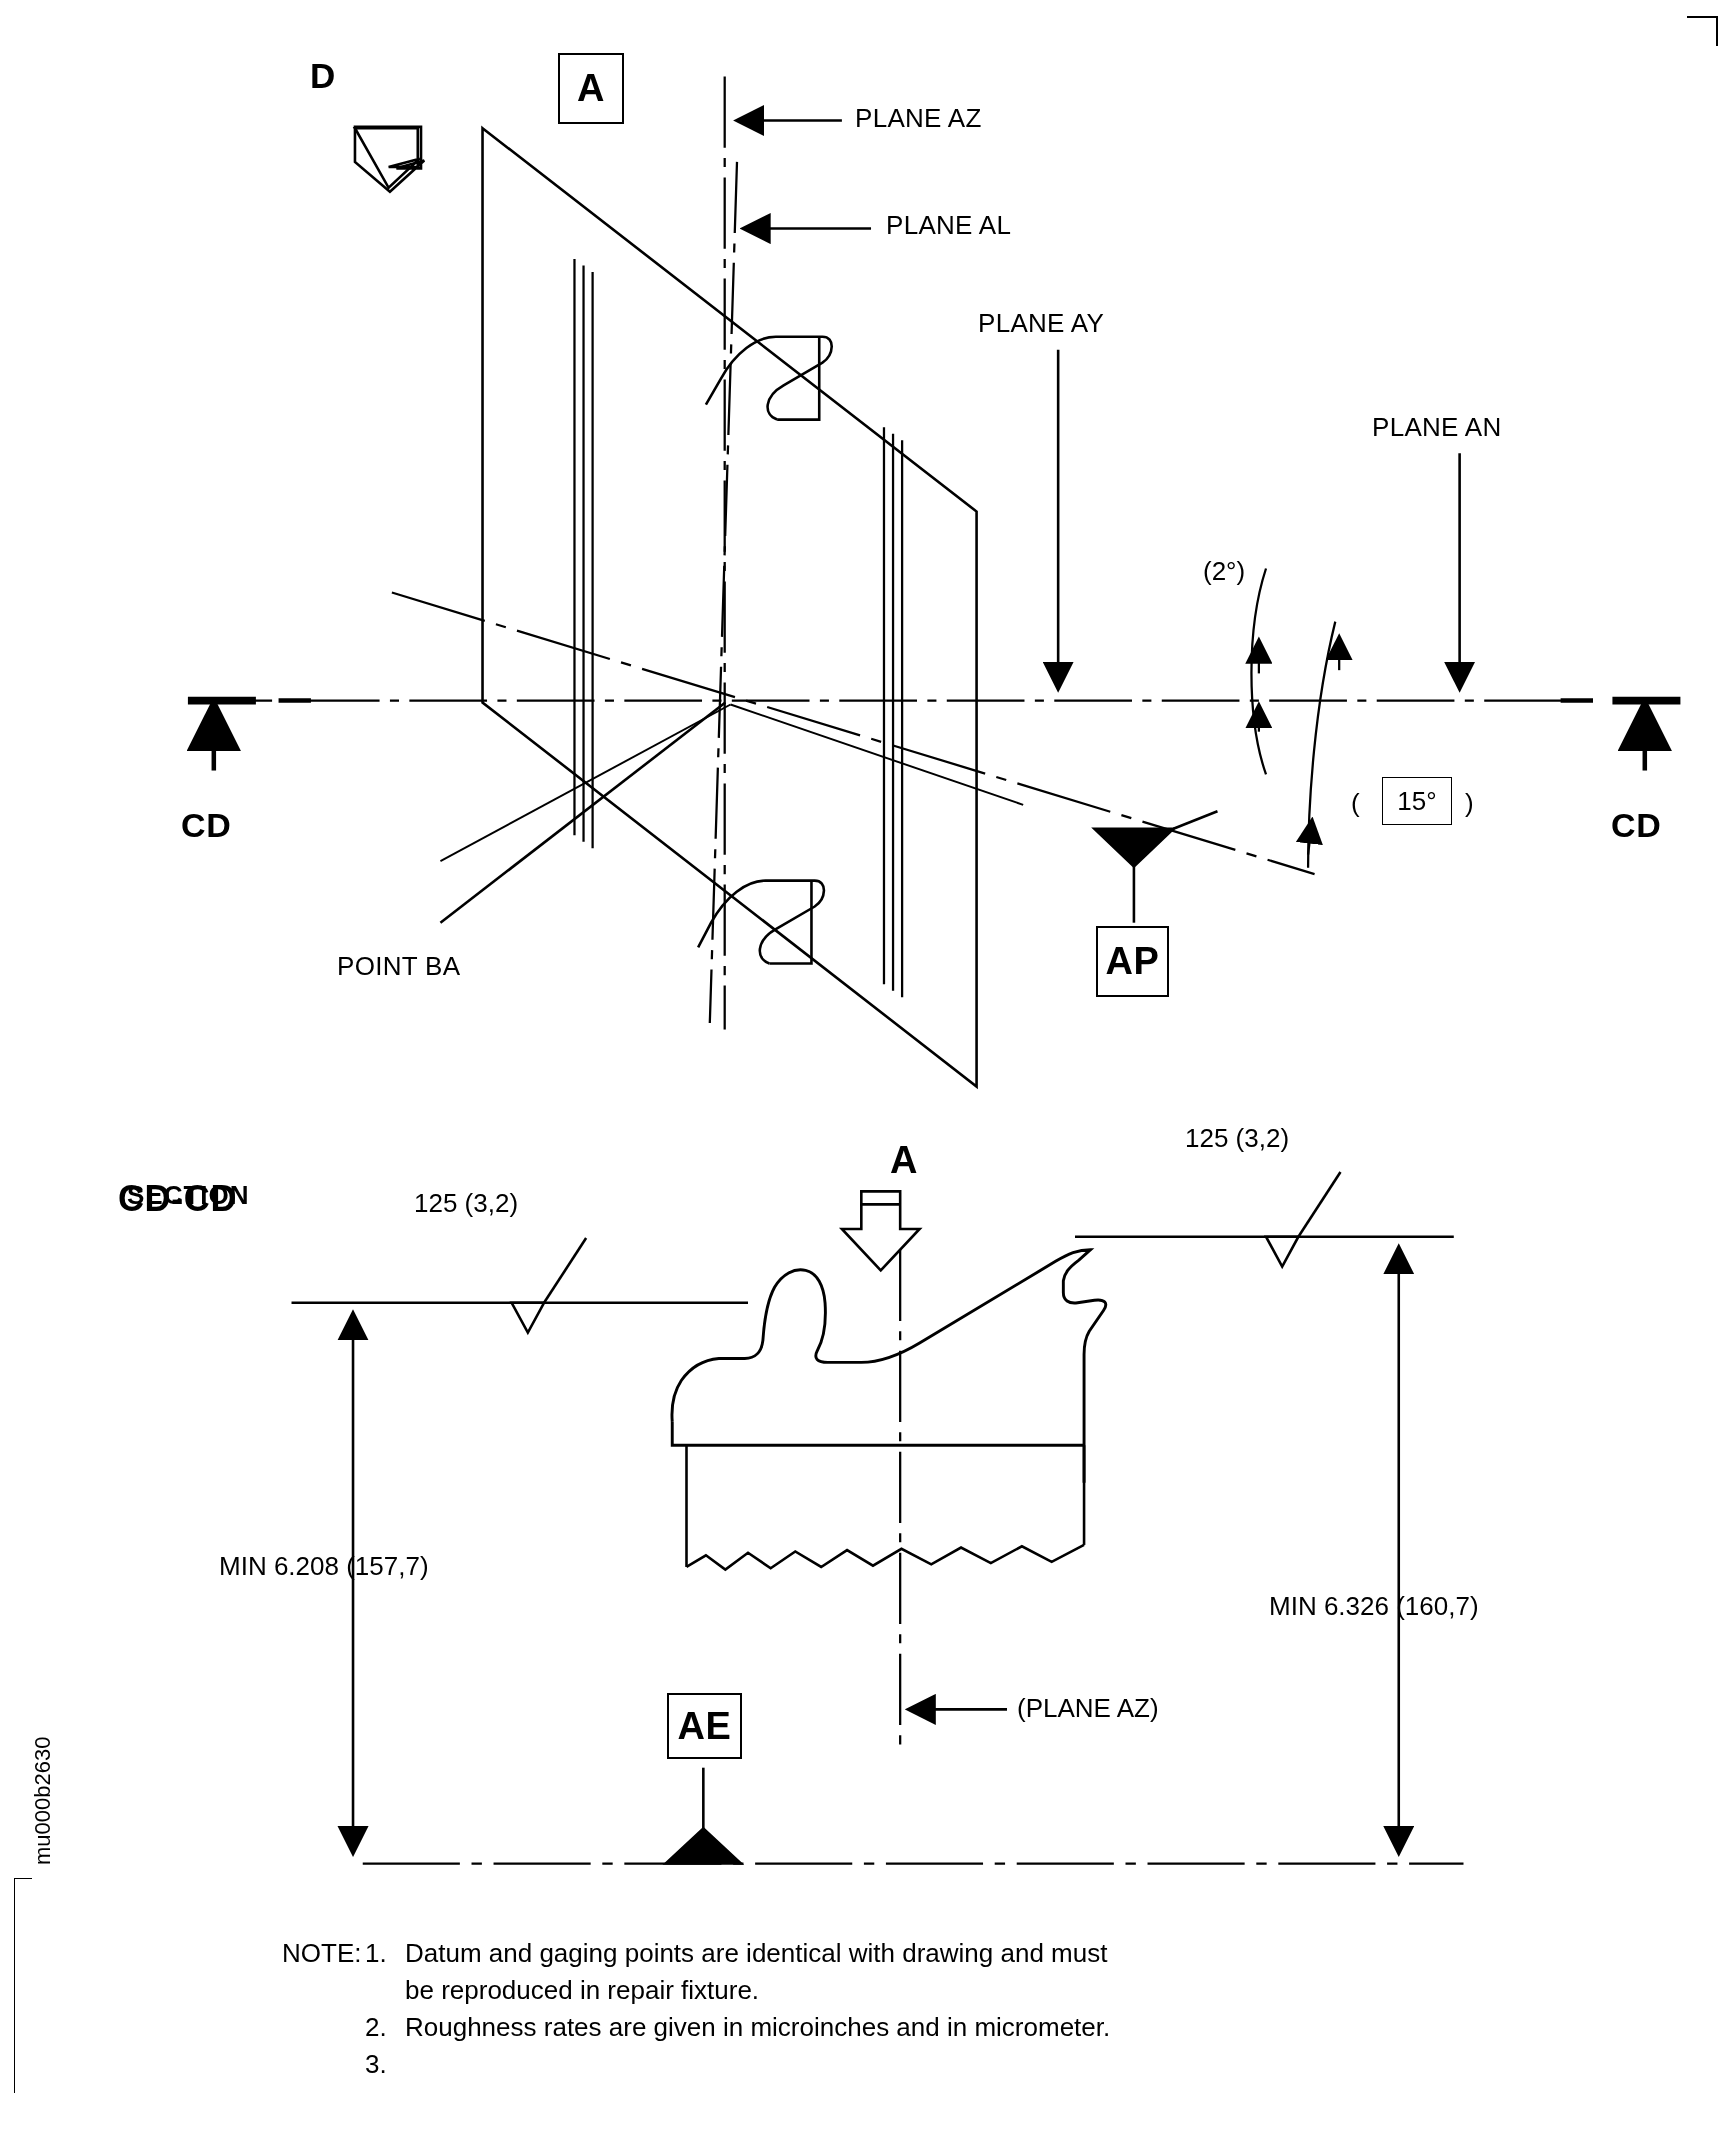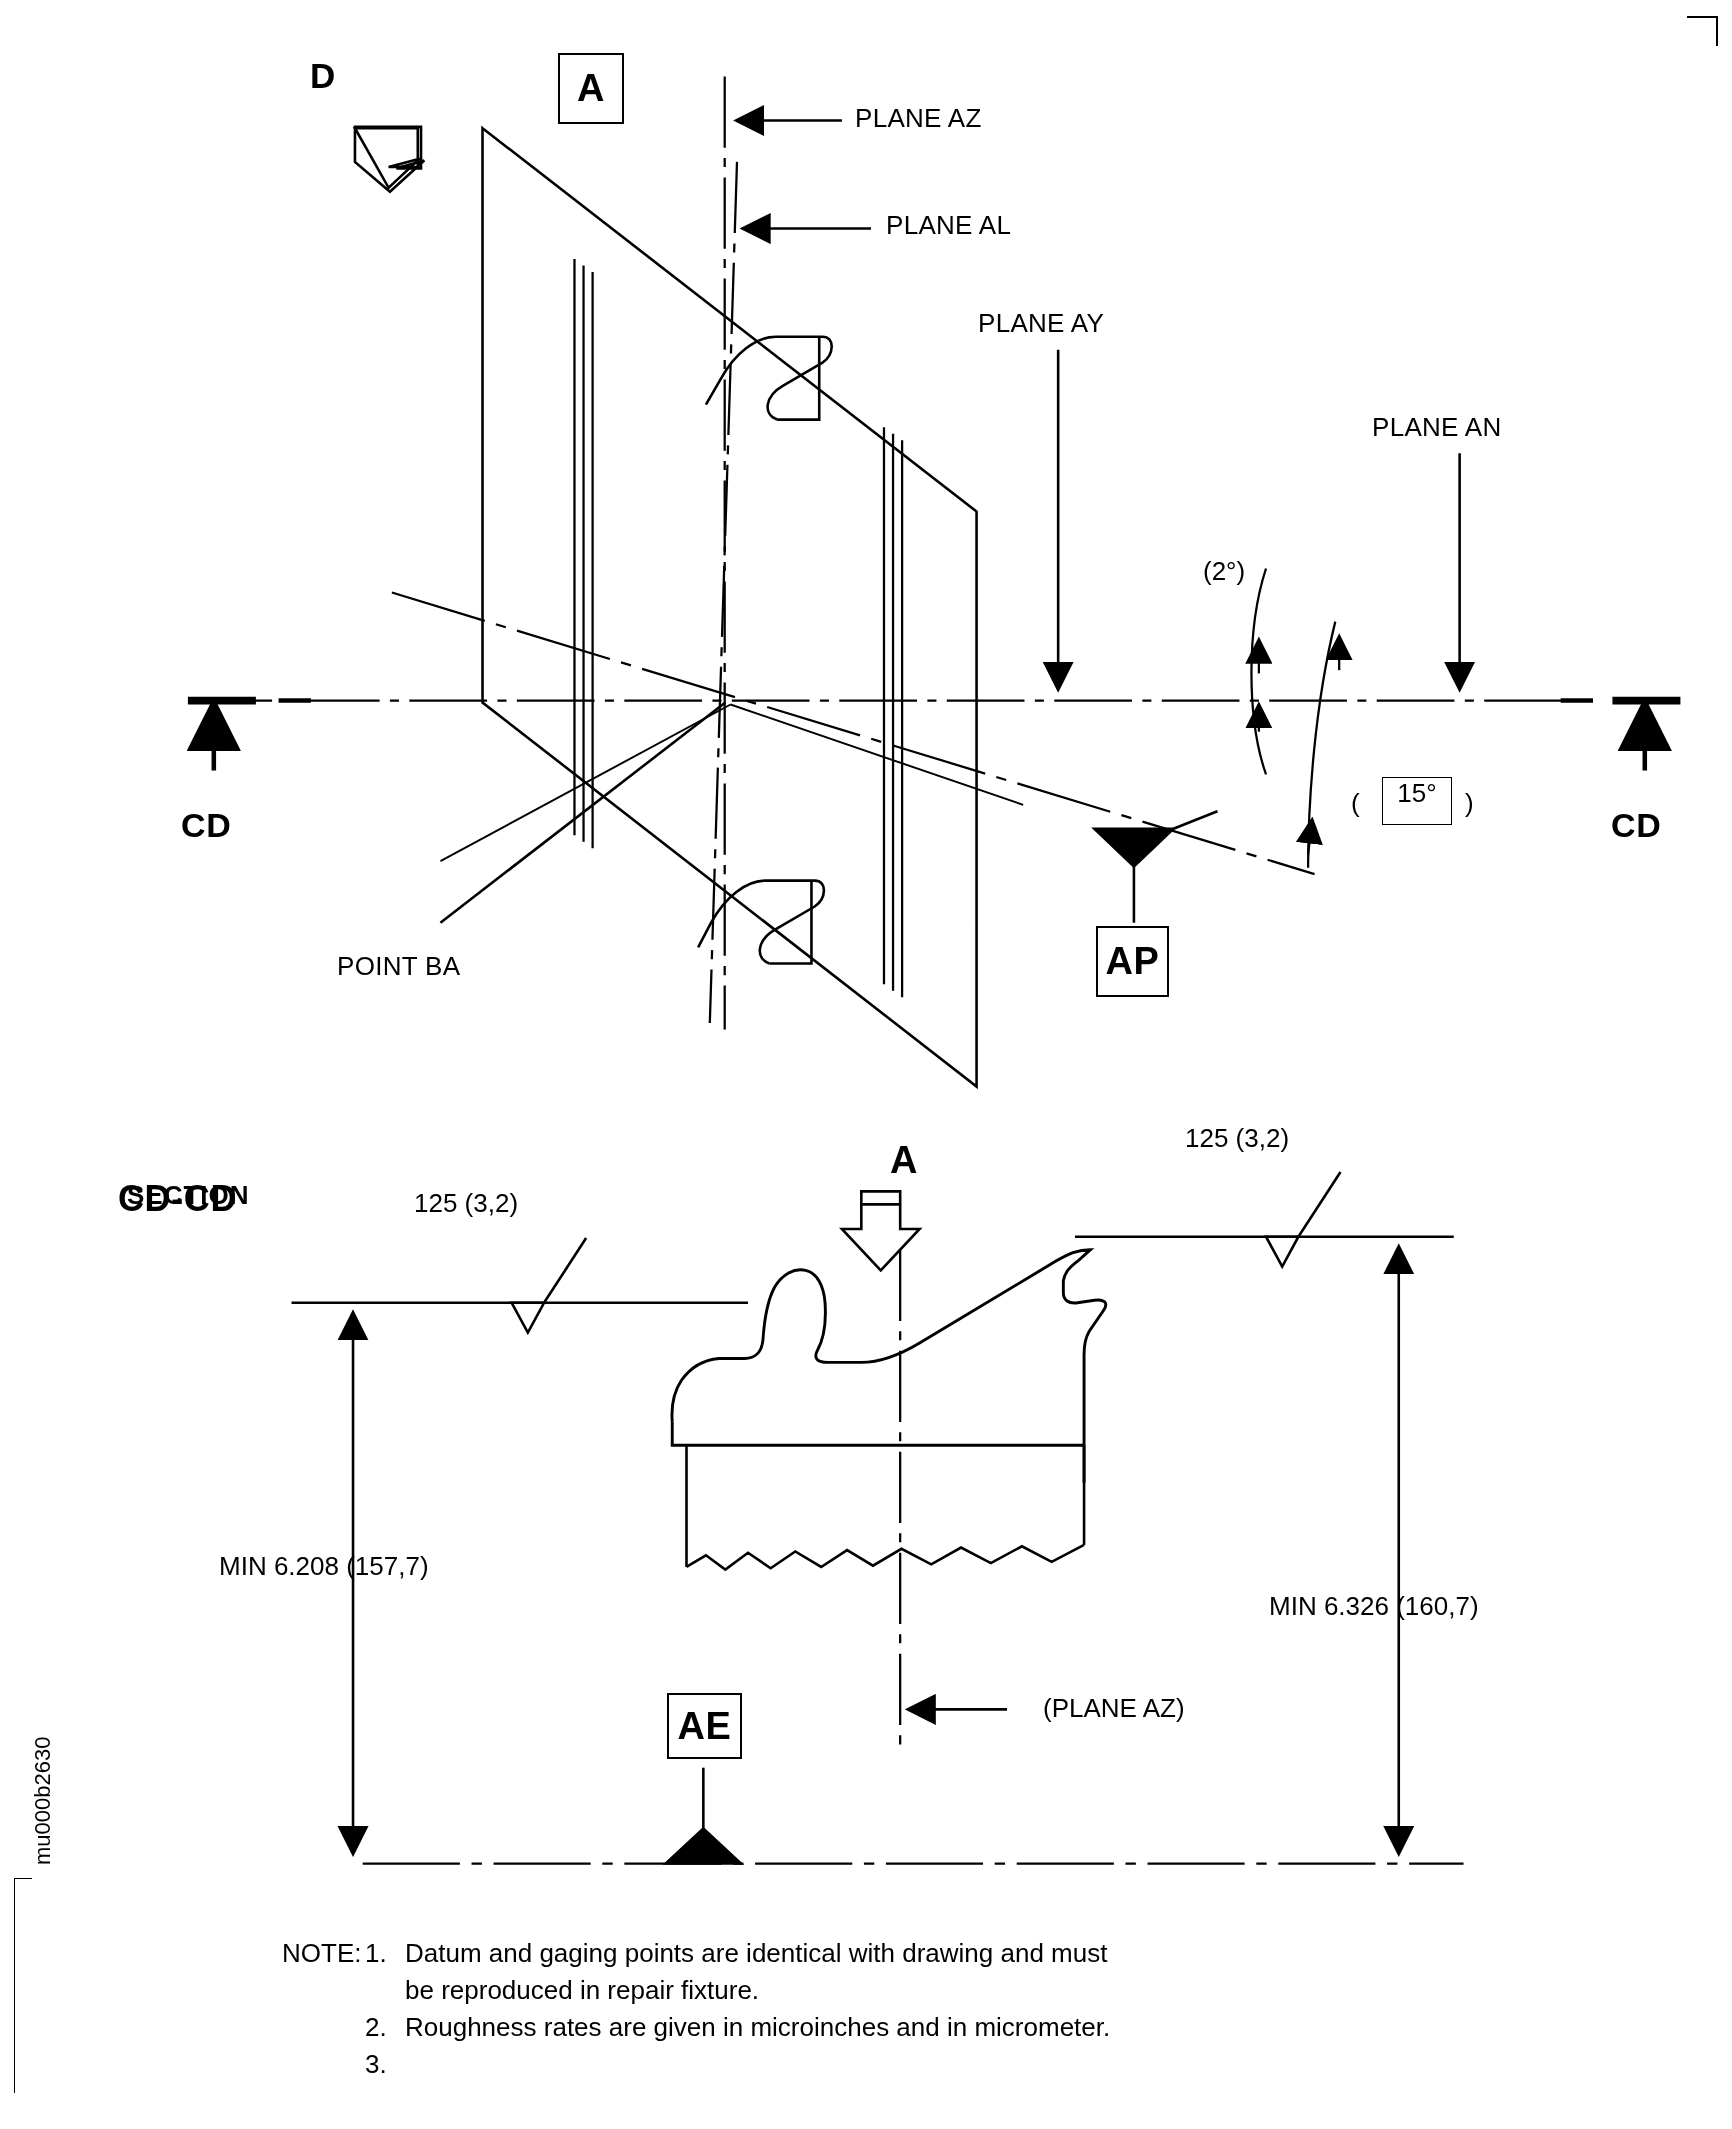--- a/index.html
+++ b/index.html
@@ -43,21 +43,21 @@
     display: flex;
     align-items: center;
     justify-content: center;
     box-sizing: border-box;
   }
   .box-angle {
     position: absolute;
     border: 1.9px solid #000;
     background: #fff;
     display: flex;
-    align-items: flex-start;
+    align-items: center;
     justify-content: center;
     box-sizing: border-box;
     font-size: 26px;
   }
   .sidecode {
     position: absolute;
     left: 30px;
     top: 1865px;
     font-size: 22px;
     font-family: "Liberation Sans", sans-serif;
@@ -326,21 +326,21 @@
 <div class="lbl t-section-name" style="left:118px; top:1180px;">CD-CD</div>
 
 <div class="lbl t-datum-big" style="left:890px; top:1141px;">A</div>
 
 <div class="lbl t-dim" style="left:414px; top:1190px;">125 (3,2)</div>
 <div class="lbl t-dim" style="left:1185px; top:1125px;">125 (3,2)</div>
 
 <div class="lbl t-dim" style="left:219px; top:1553px;">MIN 6.208 (157,7)</div>
 <div class="lbl t-dim" style="left:1269px; top:1593px;">MIN 6.326 (160,7)</div>
 
-<div class="lbl t-dim" style="left:1017px; top:1695px;margin-left:26px;">(PLANE AZ)</div>
+<div class="lbl t-dim" style="left:1017px; top:1695px;">(PLANE AZ)</div>
 
 <div class="box-datum" style="left:667px; top:1693px; width:75px; height:66px;">
   <span class="t-datum-big">AE</span>
 </div>
 
 <div class="notes">
   <div class="notes-row">
     <div class="notes-lead">NOTE:</div>
     <div class="notes-num">1.</div>
     <div class="notes-txt">Datum and gaging points are identical with drawing and must</div>

